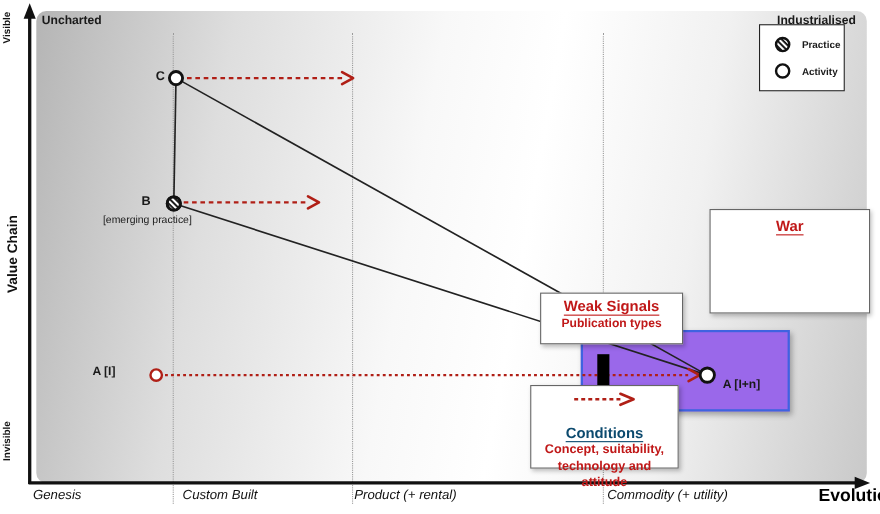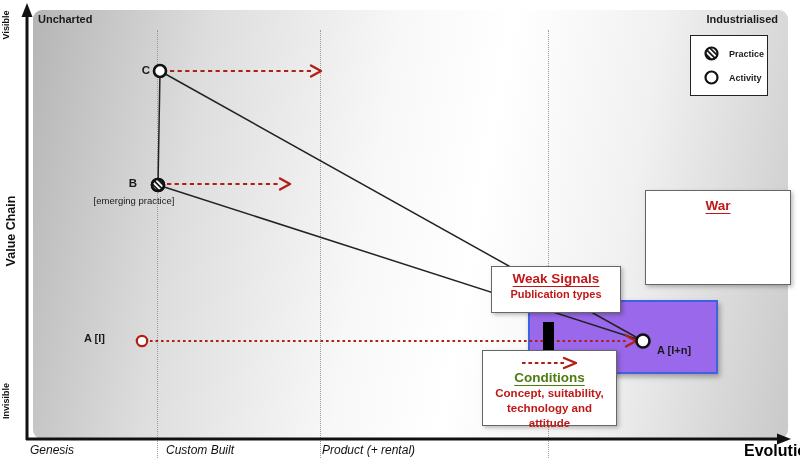--- a/index.html
+++ b/index.html
@@ -30,21 +30,21 @@
   }
   .note .title{font-size:13.5px;font-weight:bold;text-decoration:underline;text-underline-offset:3px;margin-top:4px;}
   .note .body{font-size:11px;font-weight:bold;line-height:1.32;padding:1px 7px 0 7px;}
   .purple-box{
     position:absolute;left:528px;top:300px;width:190px;height:74px;box-sizing:border-box;
     border:2.5px solid #3f63e0;box-shadow:2px 3px 5px rgba(0,0,0,0.3);
   }
   .black-bar{position:absolute;left:543px;top:322px;width:11px;height:37px;}
   
   .legend{
-    position:absolute;left:690px;top:35px;width:78px;height:61px;background:#fff;
+    position:absolute;left:690px;top:22px;width:78px;height:61px;background:#fff;
     border:1.6px solid #222;box-sizing:border-box;display:flex;flex-direction:column;
     justify-content:center;gap:7px;padding-left:12px;
   }
   .legend-row{display:flex;align-items:center;gap:9px;}
   .legend-row .txt{font-size:9px;font-weight:bold;color:#1a1a1a;}
 </style>
 </head>
 <body>
 
 <div id="canvas">
@@ -96,21 +96,21 @@
 
   <div class="note" style="left:645px;top:190px;width:146px;height:95px;">
     <div class="title" style="color:#c01818;margin-top:7px;">War</div>
   </div>
 
   <div class="note" style="left:482px;top:350px;width:135px;height:76px;">
     <svg width="62" height="14" style="display:block;margin:5px auto 0 auto;">
       <path d="M3,7 H45" stroke="#b01f16" stroke-width="2.2" stroke-dasharray="3.6 2.8" fill="none"></path>
       <path d="M45,2 L57,7 L45,12" stroke="#b01f16" stroke-width="2.4" fill="none" stroke-linejoin="round" stroke-linecap="round"></path>
     </svg>
-    <div class="title" style="color:#4d7c0f;margin-top:0;">Conditions</div>
+    <div class="title" style="color:#0c4a6e;margin-top:16px;">Conditions</div>
     <div class="body" style="color:#c01818;font-size:11.5px;">Concept, suitability, technology and attitude</div>
   </div>
 
   <svg class="layer" width="800" height="467">
     <circle cx="160" cy="71" r="6" fill="#ffffff" stroke="#111" stroke-width="2.6"></circle>
     <circle cx="158" cy="185" r="6" fill="#ffffff" stroke="#111" stroke-width="2.6"></circle>
     <circle cx="158" cy="185" r="6" fill="url(#hatch)" stroke="#111" stroke-width="2.6"></circle>
     <circle cx="142" cy="341" r="5.2" fill="#ffffff" stroke="#b01f16" stroke-width="2.2"></circle>
     <circle cx="643" cy="341" r="6.5" fill="#ffffff" stroke="#111" stroke-width="2.6"></circle>
   </svg>
@@ -133,20 +133,21 @@
   <div class="lbl corner" style="left:38px;top:13px;">Uncharted</div>
   <div class="lbl corner" style="left:648px;top:13px;width:130px;text-align:right;">Industrialised</div>
 
   <div class="vlabel" style="left:-16px;top:20px;width:44px;font-size:9px;">Visible</div>
   <div class="vlabel" style="left:-18px;top:396px;width:48px;font-size:9px;">Invisible</div>
   <div class="vlabel" style="left:-34px;top:224px;width:90px;font-size:12.5px;">Value Chain</div>
 
   <div class="lbl stage-lbl" style="left:30px;top:443px;">Genesis</div>
   <div class="lbl stage-lbl" style="left:166px;top:443px;">Custom Built</div>
   <div class="lbl stage-lbl" style="left:322px;top:443px;">Product (+ rental)</div>
+  <div class="lbl stage-lbl" style="left:552px;top:443px;">Commodity (+ utility)</div>
   <div class="lbl evo-lbl" style="left:720px;top:442px;">Evolution</div>
 
   <div class="lbl node-lbl" style="left:122px;top:64px;width:28px;text-align:right;">C</div>
   <div class="lbl node-lbl" style="left:109px;top:177px;width:28px;text-align:right;">B</div>
   <div class="node-sublbl" style="position:absolute;left:64px;top:195px;width:140px;">[emerging practice]</div>
   <div class="lbl node-lbl" style="left:84px;top:332px;width:50px;text-align:left;font-size:11px;">A [I]</div>
   <div class="lbl node-lbl" style="left:657px;top:344px;font-size:11px;">A [I+n]</div>
 
 </div>
 

